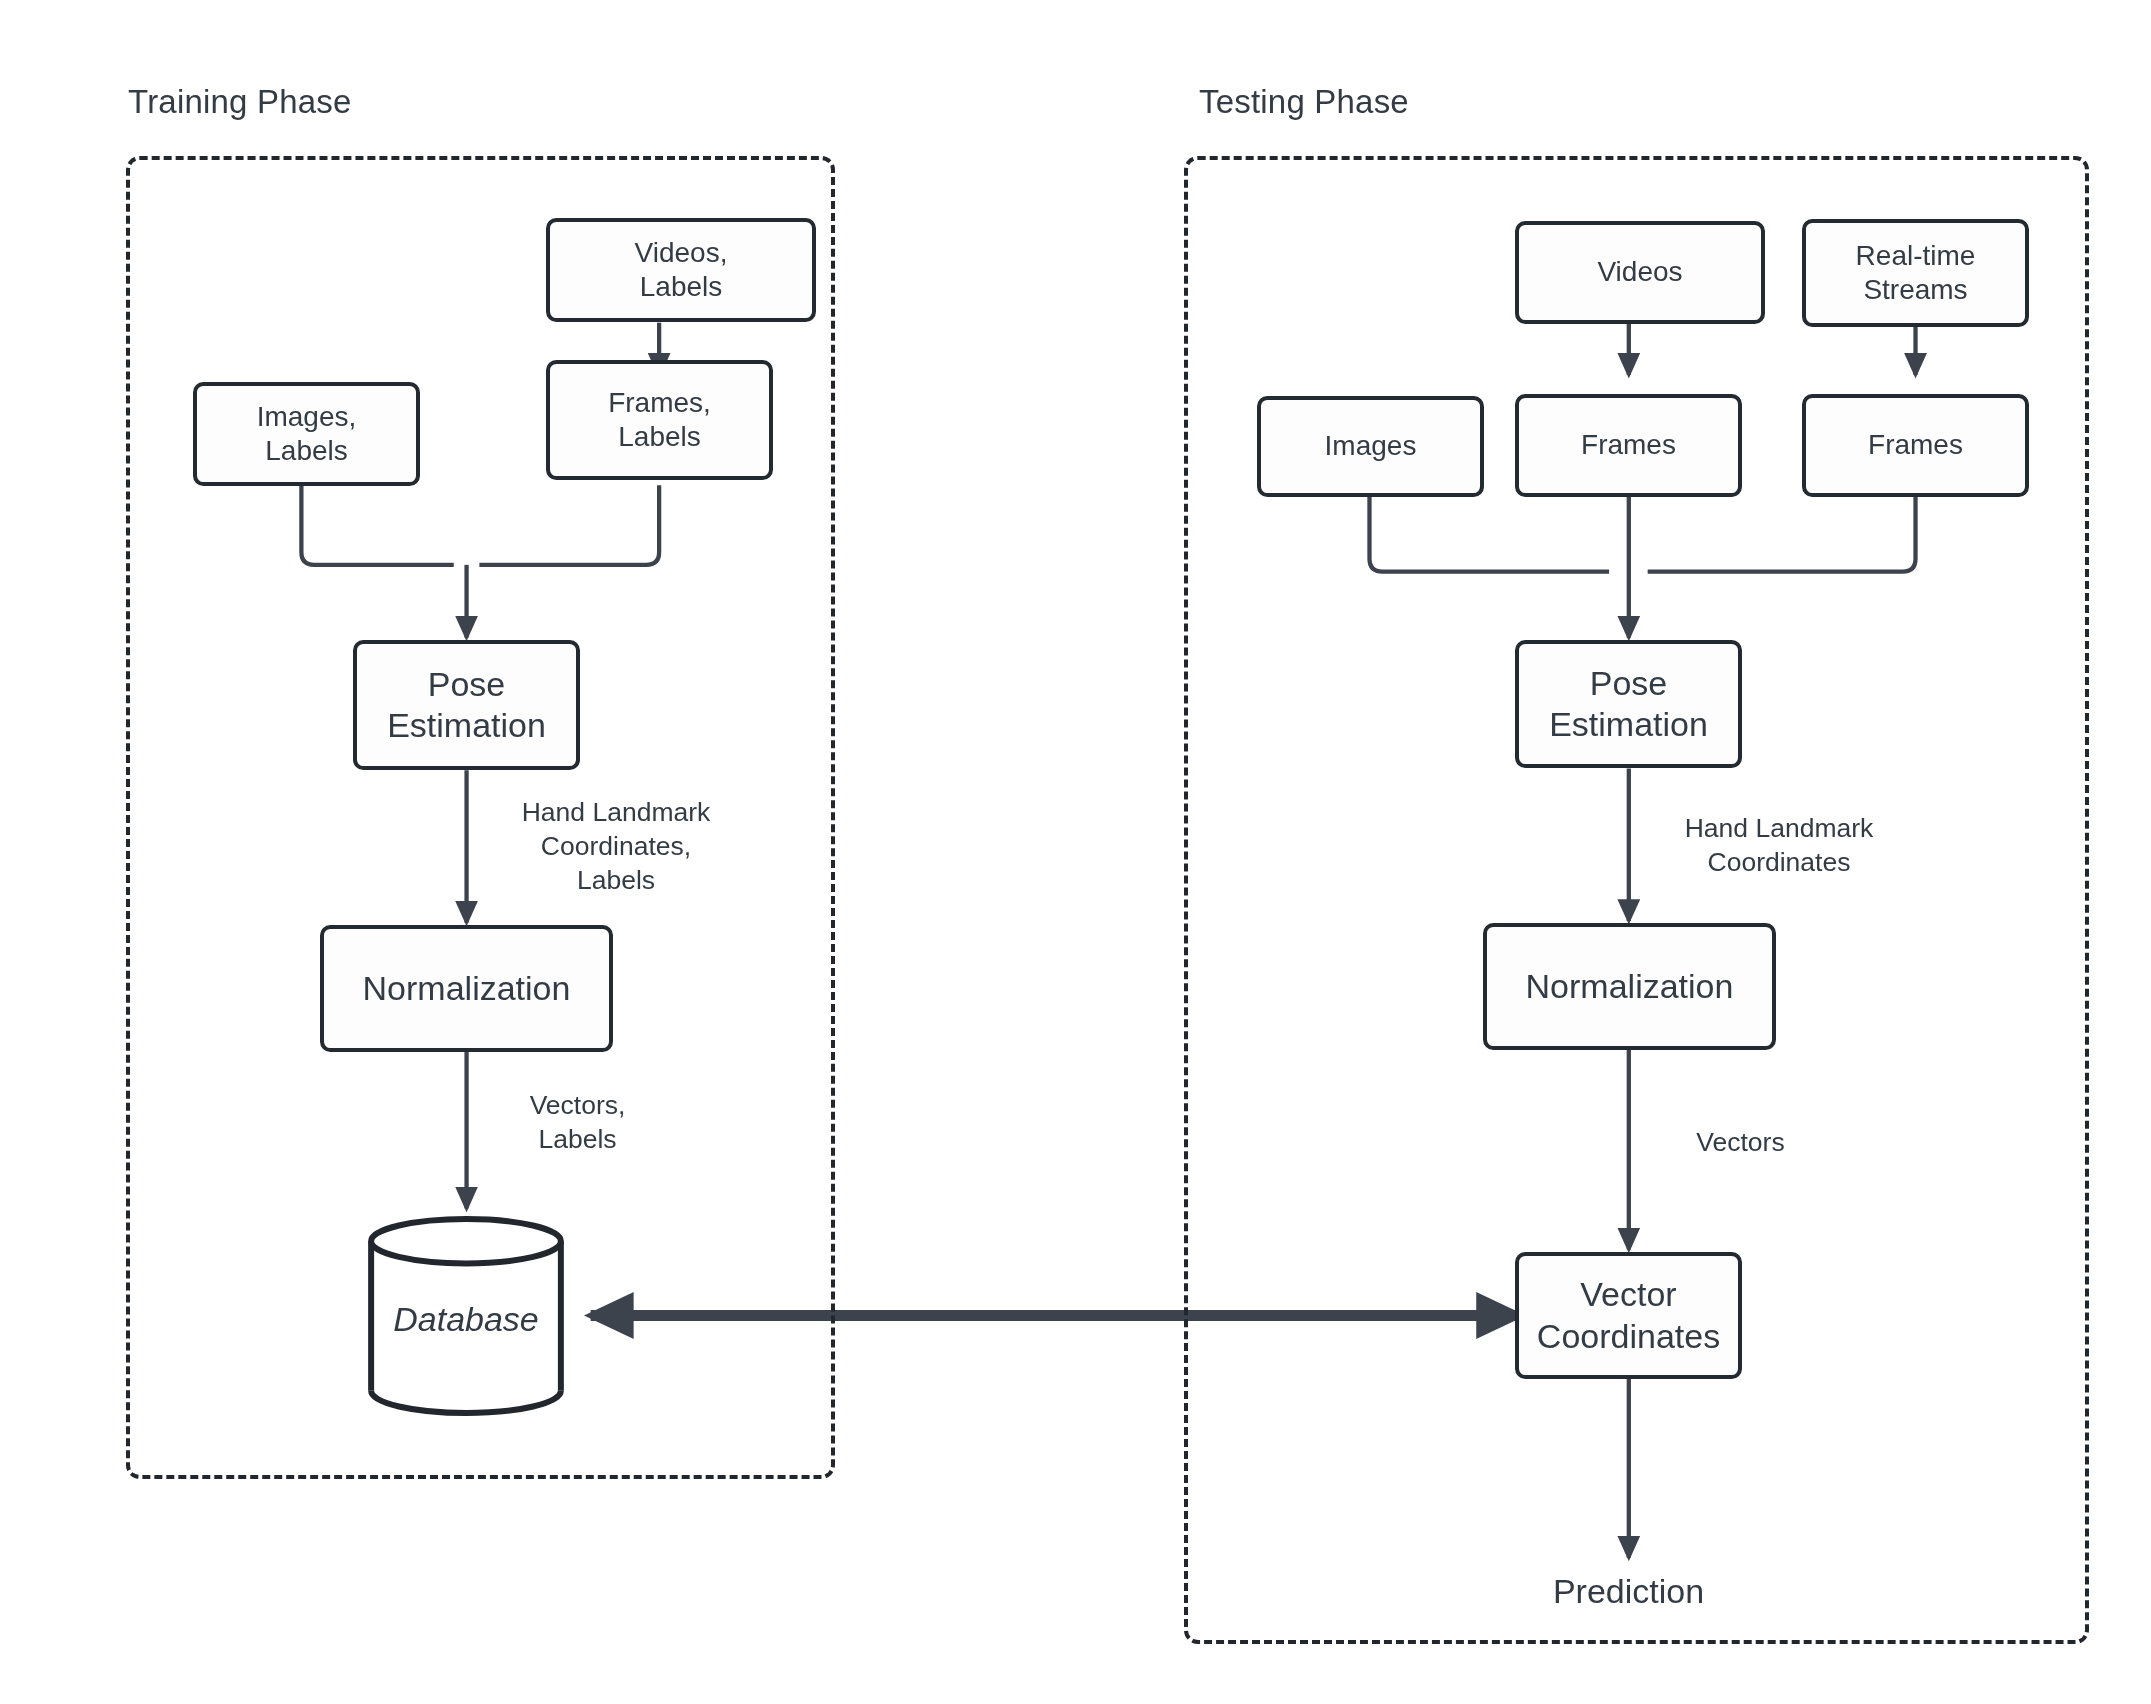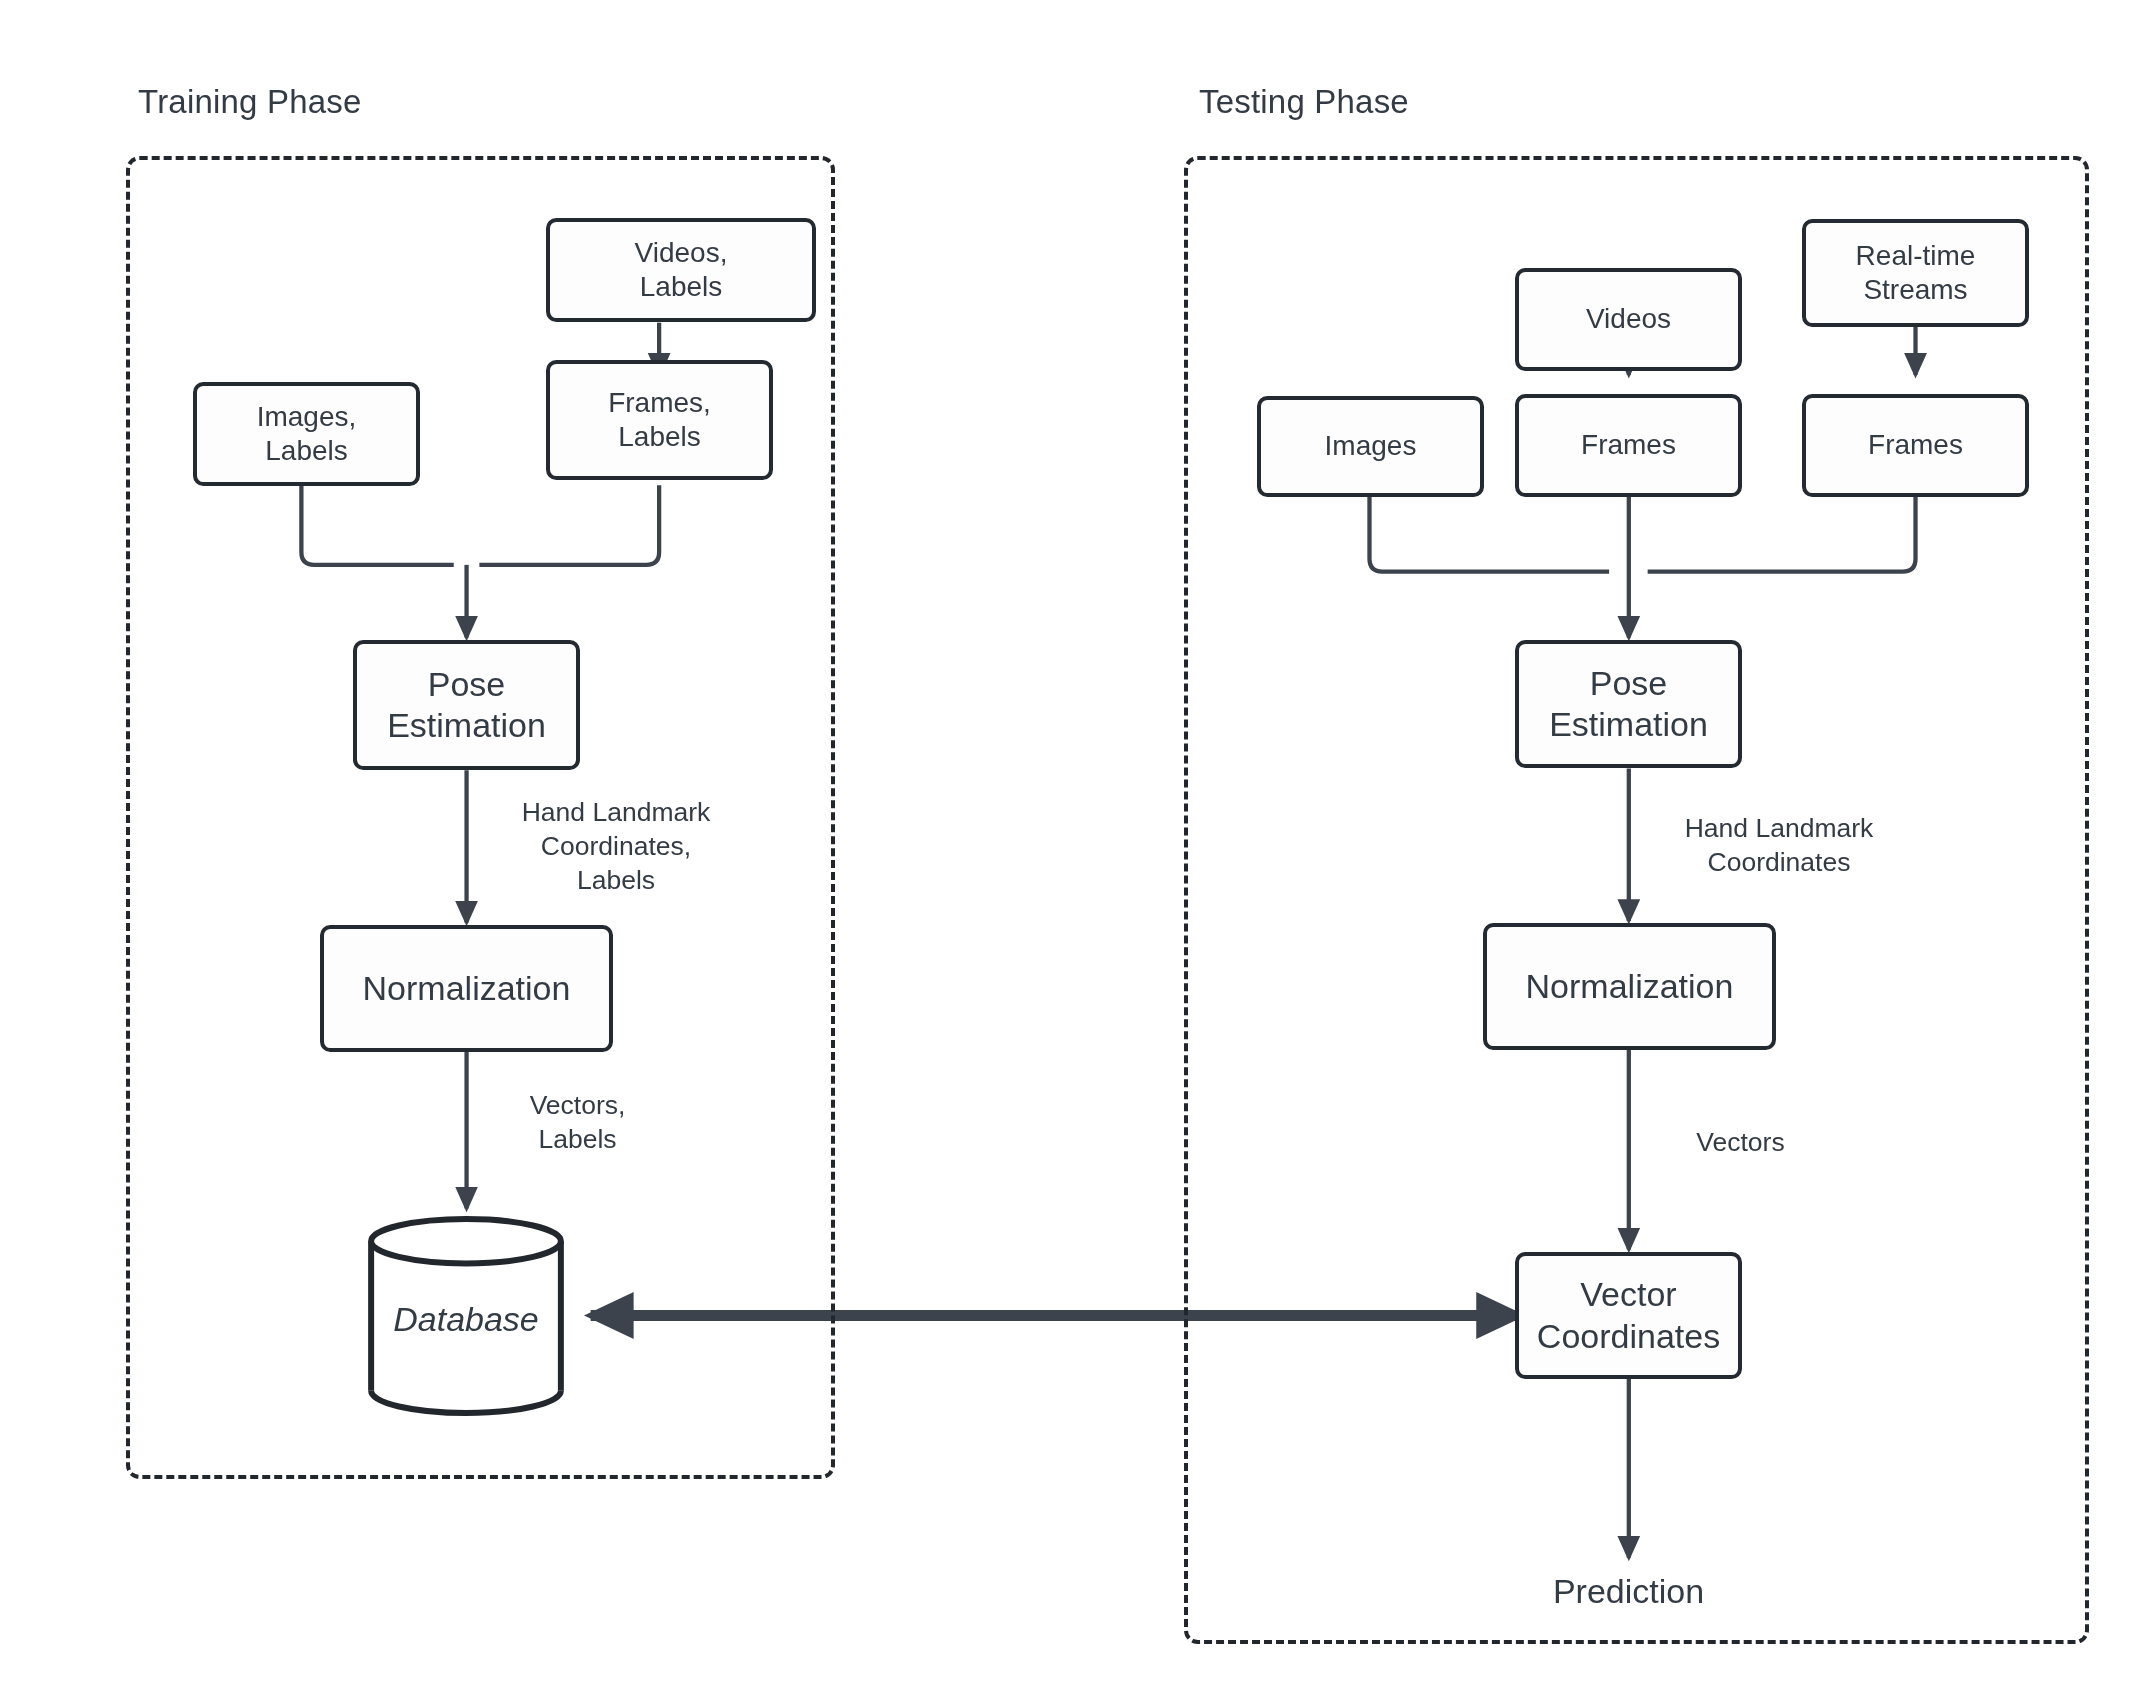--- a/index.html
+++ b/index.html
@@ -128,21 +128,21 @@
     </g>
 
     <g stroke="#3c434d" fill="none" stroke-width="13" stroke-linecap="butt">
       <path d="M 690 1537 L 1775 1537" marker-start="url(#arrowfat)" marker-end="url(#arrowfat)"></path>
     </g>
   </svg>
 
   <div class="phase-box" style="left:126px; top:156px; width:709px; height:1323px;"></div>
   <div class="phase-box" style="left:1184px; top:156px; width:905px; height:1488px;"></div>
 
-  <div class="phase-title" style="left:138px; top:83px;">Training Phase</div>
+  <div class="phase-title" style="left:128px; top:83px;">Training Phase</div>
   <div class="phase-title" style="left:1199px; top:83px;">Testing Phase</div>
 
   <div class="node small" style="left:546px; top:218px; width:270px; height:104px;">Videos,
 Labels</div>
 
   <div class="node small" style="left:546px; top:360px; width:227px; height:120px;">Frames,
 Labels</div>
 
   <div class="node small" style="left:193px; top:382px; width:227px; height:104px;">Images,
 Labels</div>
@@ -162,21 +162,21 @@
   </div>
   <div class="db-label" style="left:366px; top:1300px; width:200px;">Database</div>
 
   <div class="edge-label" style="left:492px; top:796px; width:248px;">Hand Landmark
 Coordinates,
 Labels</div>
 
   <div class="edge-label" style="left:492px; top:1089px; width:171px;">Vectors,
 Labels</div>
 
-  <div class="node small" style="left:1515px; top:221px; width:227px; height:103px;margin-top:47px;">Videos</div>
+  <div class="node small" style="left:1515px; top:221px; width:250px; height:103px;">Videos</div>
 
   <div class="node small" style="left:1802px; top:219px; width:227px; height:108px;">Real-time
 Streams</div>
 
   <div class="node small" style="left:1257px; top:396px; width:227px; height:101px;">Images</div>
 
   <div class="node small" style="left:1515px; top:394px; width:227px; height:103px;">Frames</div>
 
   <div class="node small" style="left:1802px; top:394px; width:227px; height:103px;">Frames</div>
 

